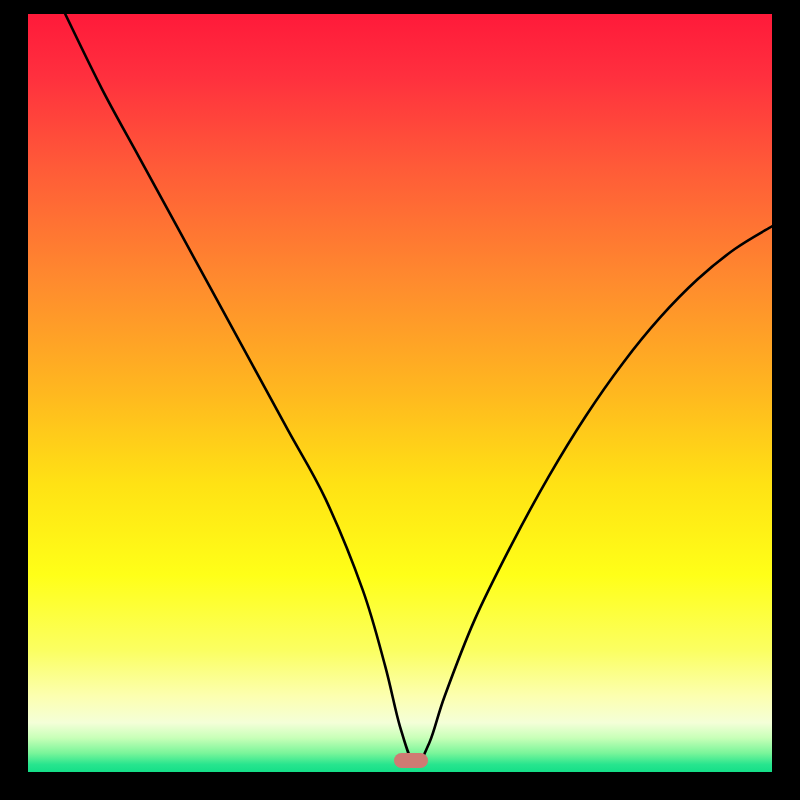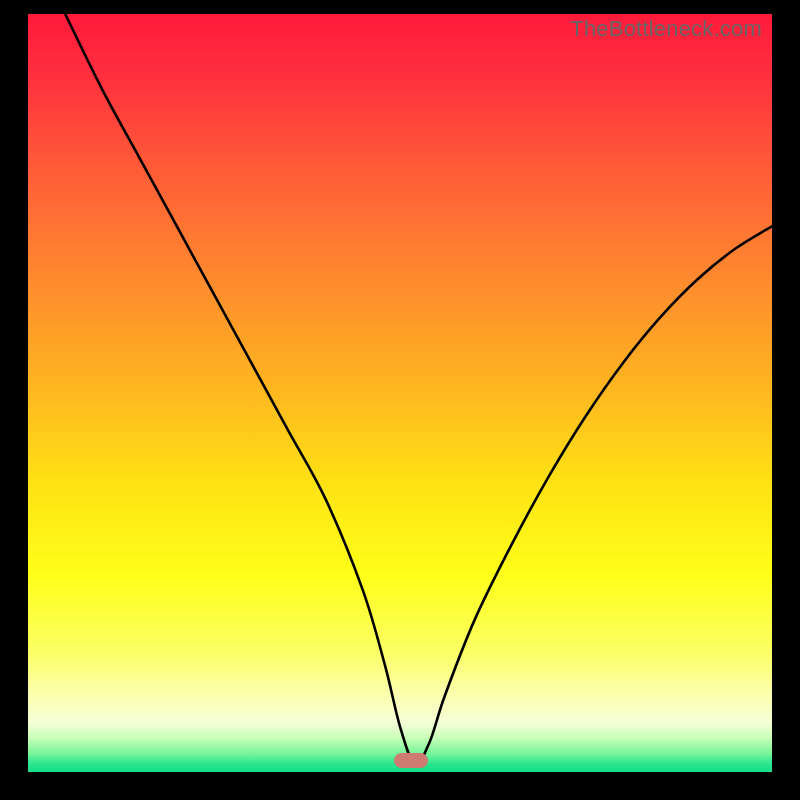--- a/index.html
+++ b/index.html
@@ -76,17 +76,16 @@
         </defs>
         <rect id="bg-rect" x="0" y="0" fill="url(#heat)" width="744" height="758"></rect>
       </svg>
 
       <svg id="curve-svg" class="curve" preserveAspectRatio="none" width="744" height="758" viewBox="0 0 744 758">
         <path id="curve-path" fill="none" stroke="#000" stroke-width="2.6" stroke-linecap="round" stroke-linejoin="round" d="M 37.2 0 C 43.400000000000006 12.633333333333326, 62.00000000000001 51.796666666666624, 74.4 75.79999999999995 C 86.80000000000001 99.80333333333328, 99.19999999999999 121.27999999999997, 111.6 144.01999999999998 C 124 166.76, 136.4 189.5, 148.8 212.24 C 161.20000000000002 234.98000000000002, 173.6 257.71999999999997, 186 280.46 C 198.4 303.2, 210.79999999999998 325.93999999999994, 223.2 348.67999999999995 C 235.6 371.41999999999996, 247.99999999999997 394.15999999999997, 260.4 416.9 C 272.79999999999995 439.64, 285.20000000000005 458.59, 297.6 485.12 C 310 511.65000000000003, 324.88 548.2866666666667, 334.8 576.08 C 344.72 603.8733333333333, 350.92 629.14, 357.12 651.88 C 363.32 674.62, 367.04 696.0966666666667, 372 712.52 C 376.96 728.9433333333333, 381.91999999999996 747.8933333333333, 386.88 750.42 C 391.84000000000003 752.9466666666666, 396.80000000000007 739.05, 401.76000000000005 727.68 C 406.72 716.31, 409.20000000000005 702.4133333333334, 416.64000000000004 682.2 C 424.08000000000004 661.9866666666667, 435.24 631.6666666666666, 446.4 606.4 C 457.55999999999995 581.1333333333333, 471.20000000000005 554.6033333333334, 483.6 530.6 C 496 506.5966666666667, 508.4 483.8566666666667, 520.8 462.38 C 533.1999999999999 440.9033333333333, 545.6 420.69, 558 401.74 C 570.4 382.79, 582.8000000000001 365.1033333333333, 595.2 348.67999999999995 C 607.6 332.2566666666666, 620 317.09666666666664, 632.4 303.2 C 644.8 289.30333333333334, 657.2 276.67, 669.6 265.3 C 682 253.93, 694.4 243.82333333333335, 706.8 234.98000000000002 C 719.1999999999999 226.13666666666668, 737.8 216.03, 744 212.24"></path>
       </svg>
 
       <div class="marker" id="marker" style="background: rgb(207, 122, 115); width: 34px; height: 15px; left: 366.16px; top: 739.13px;"></div>
 
-      <div class="watermark">TheBottleneck.com</div>
     </div>
   </div>
 
 </div>
 
 </body></html>

